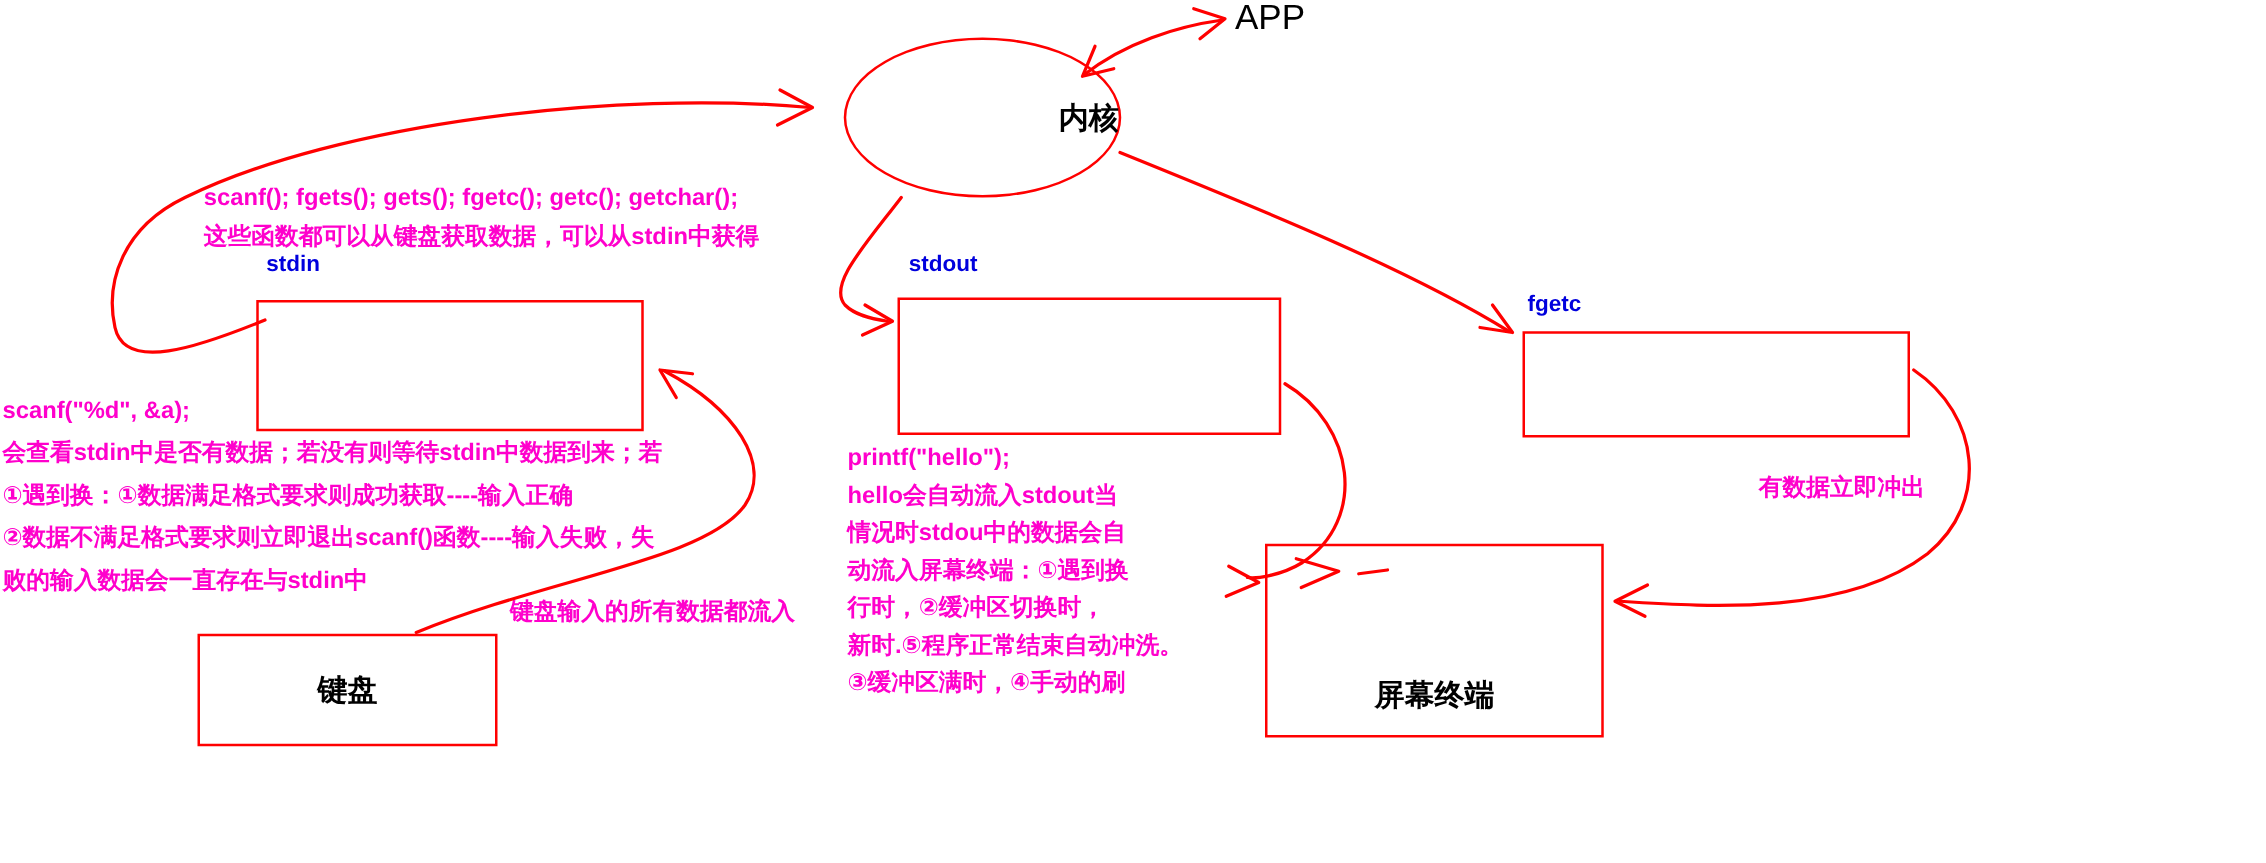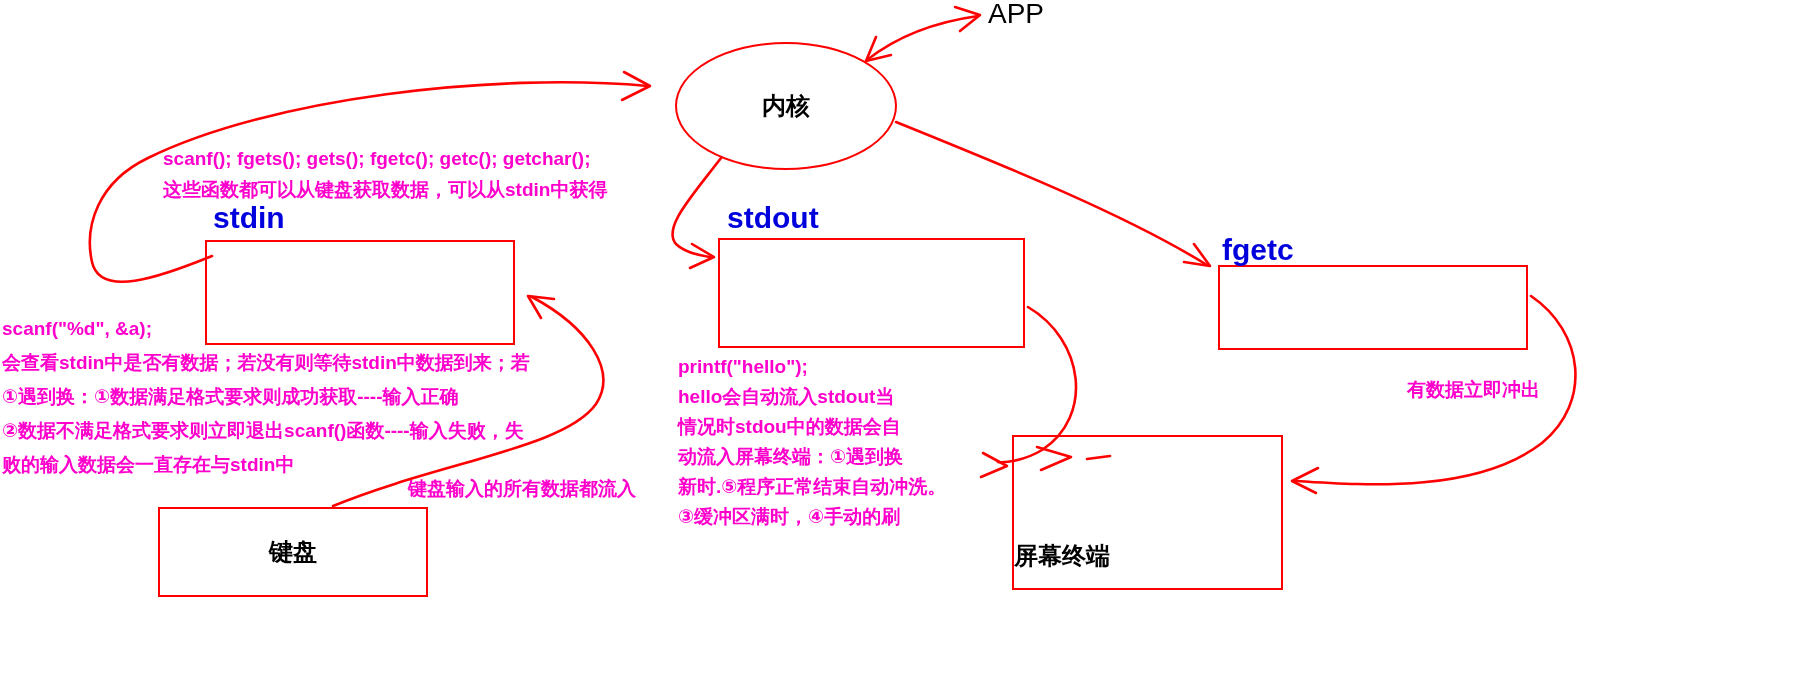--- a/index.html
+++ b/index.html
@@ -30,59 +30,59 @@
   }
   .box{
     position:absolute;
     border:2px solid var(--red);
     background:transparent;
     box-sizing:border-box;
     z-index:2;
   }
   .ellipse{
     position:absolute;
-    left:675px;top:42px;width:222px;height:128px;
+    left:675px;top:30px;width:222px;height:128px;
     border:2px solid var(--red);
     border-radius:50%;
-    display:flex;align-items:center;justify-content:center;
+    display:flex;align-items:center;justify-content:flex-end;
     box-sizing:border-box;
     z-index:2;
   }
   .node-label{
     font-weight:bold;
     font-size:24px;
     color:var(--black);
   }
   .app{
     position:absolute;
     left:988px;top:-2px;
     font-size:28px;
     color:var(--black);
     z-index:3;
   }
   .stream-label{
     position:absolute;
     font-weight:bold;
-    font-size:30px;
+    font-size:18px;
     color:var(--blue);
     z-index:3;
   }
   .note,.note-block{
     position:absolute;
     color:var(--magenta);
     font-size:19px;
     white-space:nowrap;
     z-index:3;
     font-weight:bold;
   }
   .device-box{
     display:flex;align-items:center;justify-content:center;
   }
   .terminal-box{
-    display:flex;align-items:flex-end;
+    display:flex;align-items:flex-end;justify-content:center;
     padding-bottom:16px;
   }
 </style>
 </head>
 <body>
 
 <div id="canvas">
 
   <div class="app">APP</div>
 
@@ -92,21 +92,21 @@
 
   <div class="stream-label" style="left:213px;top:201px">stdin</div>
   <div class="box" style="left:205px;top:240px;width:310px;height:105px"></div>
 
   <div class="stream-label" style="left:727px;top:201px">stdout</div>
   <div class="box" style="left:718px;top:238px;width:307px;height:110px"></div>
 
   <div class="stream-label" style="left:1222px;top:233px">fgetc</div>
   <div class="box" style="left:1218px;top:265px;width:310px;height:85px"></div>
 
-  <div class="box device-box" style="left:158px;top:507px;width:270px;height:90px">
+  <div class="box device-box" style="left:158px;top:507px;width:240px;height:90px">
     <span class="node-label">键盘</span>
   </div>
 
   <div class="box terminal-box" style="left:1012px;top:435px;width:271px;height:155px">
     <span class="node-label">屏幕终端</span>
   </div>
 
   <div class="note-block" style="left:163px;top:143px;line-height:31px">
     <div>scanf(); fgets(); gets(); fgetc(); getc(); getchar();</div>
     <div>这些函数都可以从键盘获取数据，可以从stdin中获得</div>
@@ -120,20 +120,21 @@
     <div>败的输入数据会一直存在与stdin中</div>
   </div>
 
   <div class="note" style="left:408px;top:476px">键盘输入的所有数据都流入</div>
 
   <div class="note-block" style="left:678px;top:352px;line-height:30px">
     <div>printf("hello");</div>
     <div>hello会自动流入stdout当</div>
     <div>情况时stdou中的数据会自</div>
     <div>动流入屏幕终端：①遇到换</div>
+    <div>行时，②缓冲区切换时，</div>
     <div>新时.⑤程序正常结束自动冲洗。</div>
     <div>③缓冲区满时，④手动的刷</div>
   </div>
 
   <div class="note" style="left:1407px;top:377px">有数据立即冲出</div>
 
   <svg class="overlay" viewBox="0 0 1813 690" width="1813" height="690">
     <g>
       <path d="M 212 256 C 158 278, 100 298, 92 262 C 84 226, 98 182, 148 158 C 270 98, 495 72, 648 86"></path>
       <polyline points="624,72 650,86 622,100"></polyline>

